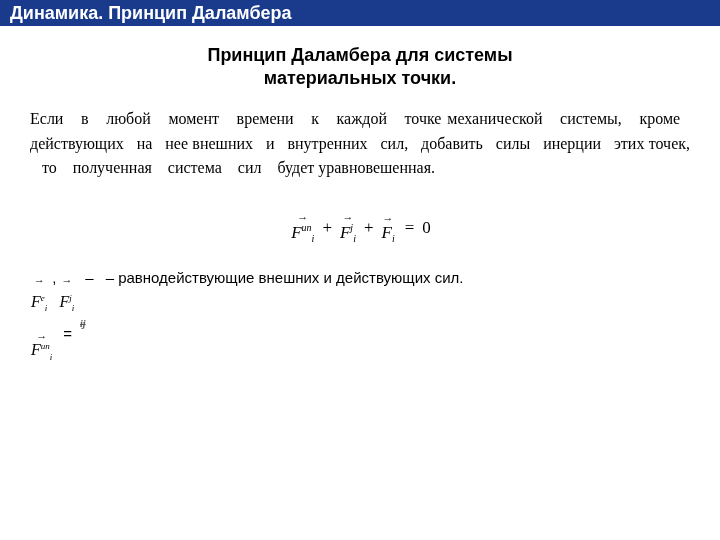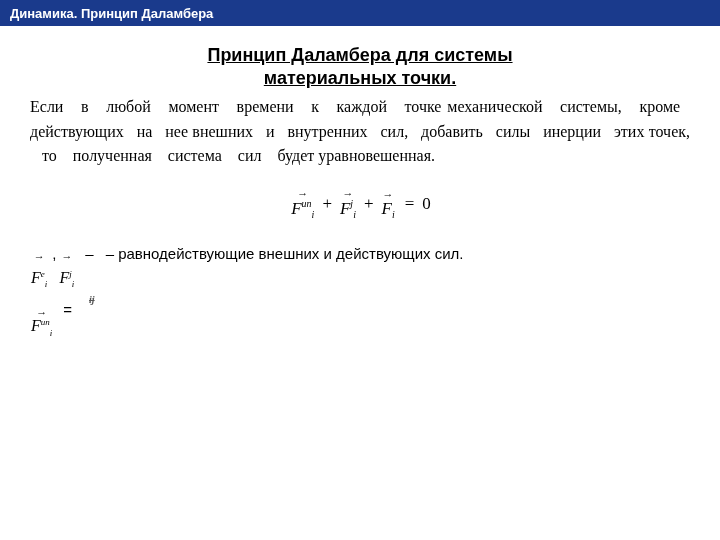--- a/index.html
+++ b/index.html
@@ -10,47 +10,46 @@
       background: #ffffff;
       font-family: "Times New Roman", Times, serif;
       font-size: 16px;
       overflow: hidden;
     }
 
     .header-bar {
       background: #1a3a8c;
       color: #ffffff;
       font-family: Arial, sans-serif;
-      font-size: 13px;
+      font-size: 18px;
       font-weight: bold;
       padding: 5px 10px;
       height: 26px;
       display: flex;
       align-items: center;
     }
 
     .content {
       padding: 18px 30px 18px 30px;
     }
 
     .main-title {
       text-align: center;
       font-size: 18px;
       font-weight: bold;
       font-family: Arial, sans-serif;
-      margin-bottom: 4px;
+      margin-bottom: 16px;
       line-height: 1.3;
-      text-decoration: underline;
     }
 
     .paragraph {
       text-align: justify;
       line-height: 1.55;
       font-size: 16px;
-      margin-bottom: 18px;
+      margin-bottom: 30px;
     }
 
     .formula-block {
       display: flex;
       justify-content: center;
       align-items: center;
       margin: 18px 0 22px 0;
       font-size: 18px;
     }
 
@@ -217,19 +216,19 @@
     <span class="inline-formula">
       <span class="inline-f">
         <span style="font-size:11px">→</span>
         <span style="font-style:italic;font-size:16px"><i>F</i><sup style="font-size:9px;font-style:italic">un</sup><sub style="font-size:9px;font-style:italic">i</sub></span>
       </span>
     </span>
 
     <span style="margin: 0 6px; font-family: Arial, sans-serif; font-size:15px;">=</span>
 
     <span style="position:relative; display:inline-block; margin-right:4px;">
-      <span style="font-size:10px; font-style:italic; position:absolute; top:-8px; left:11px; color:#555; text-decoration: line-through; font-weight: bold;">ij</span>
+      <span style="font-size:10px; font-style:italic; position:absolute; top:-8px; left:2px; color:#555; text-decoration: line-through; font-weight: bold;">ij</span>
       <span style="font-size:15px; font-style:italic; visibility:hidden;">F</span>
     </span>
 
   </div>
 
 </div>
 
 </body></html>

